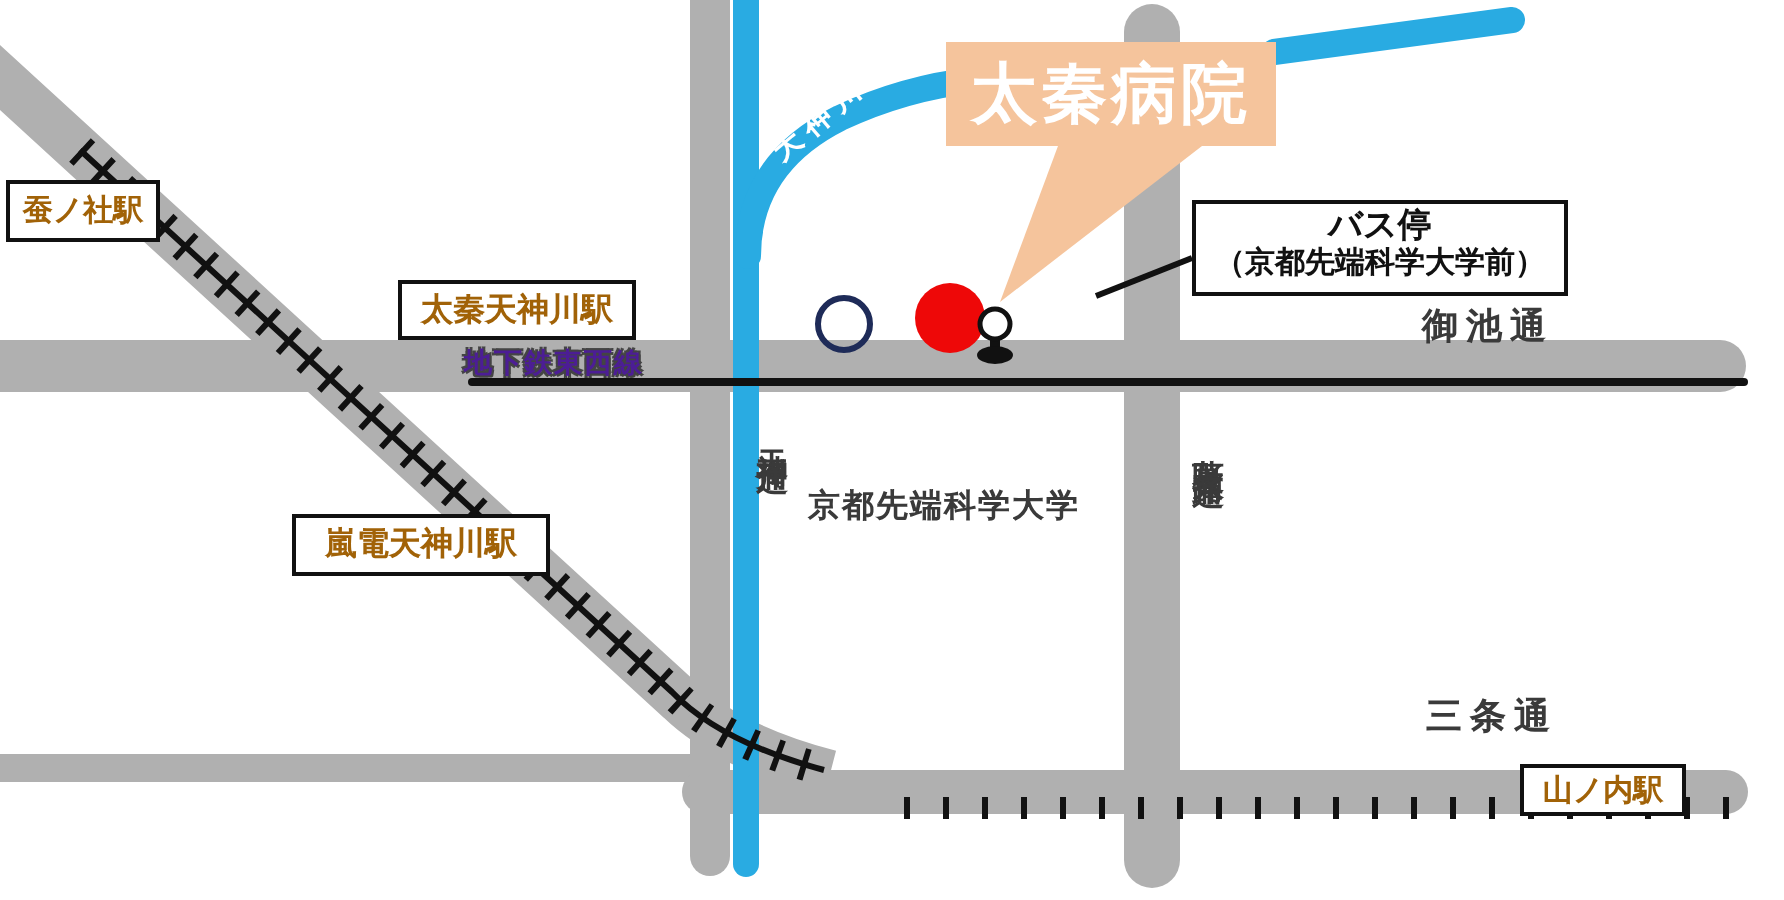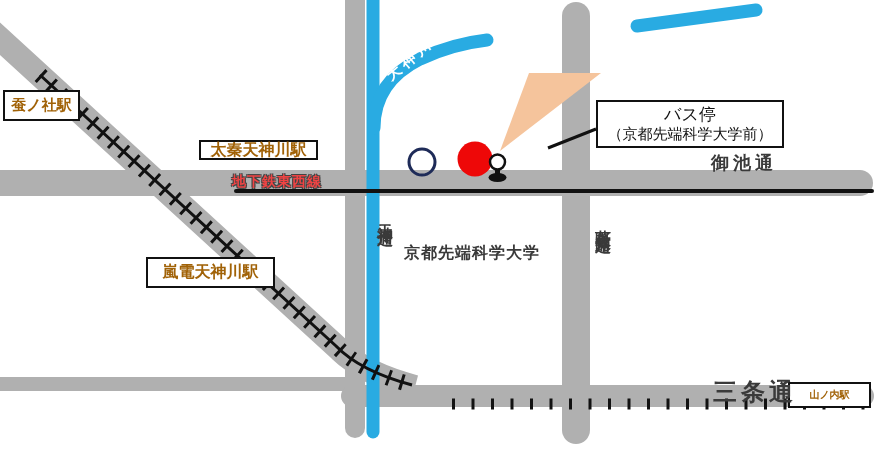--- a/index.html
+++ b/index.html
@@ -13,33 +13,33 @@
     background:#fff;border:2px solid #111;color:#a16207;font-weight:bold;
     display:flex;align-items:center;justify-content:center;box-sizing:border-box;
   }
   .hospital-box{
     position:absolute;left:473px;top:21px;width:165px;height:52px;
     background:#f5c49c;color:#fff;font-size:33px;font-weight:bold;
     display:flex;align-items:center;justify-content:center;letter-spacing:2px;
   }
   .busstop-box{
     position:absolute;left:596px;top:100px;width:188px;height:48px;
-    background:#fff;border:2px solid #111;color:#111;font-weight:normal;
-    display:flex;flex-direction:column;align-items:center;justify-content:center;
+    background:#fff;border:2px solid #111;color:#111;font-weight:bold;
+    display:flex;flex-direction:column;align-items:center;
     box-sizing:border-box;line-height:1.25;
   }
   .busstop-box .l1{font-size:17px;}
   .busstop-box .l2{font-size:15px;}
   .roadname{color:#3a3a3a;font-weight:bold;}
   .vtext{
     writing-mode:vertical-rl;text-orientation:upright;
     color:#3a3a3a;font-weight:bold;font-size:16px;letter-spacing:2px;
   }
   .subway-name{
-    color:#ef4444;font-weight:bold;font-size:14px;letter-spacing:1px;
+    color:#4c1d95;font-weight:bold;font-size:14px;letter-spacing:1px;
     text-shadow:1px 1px 0 #444,-1px -1px 0 #444,1px -1px 0 #444,-1px 1px 0 #444;
   }
   .river-name{
     color:#fff;font-weight:bold;font-size:15px;letter-spacing:4px;
     transform:rotate(-40deg);transform-origin:left center;
   }
 </style>
 </head>
 <body>
 
@@ -72,34 +72,35 @@
 
     <circle cx="475" cy="159" r="17.5" fill="#ee0808"></circle>
 
     <g>
       <rect x="495" y="165" width="5" height="13" fill="#111"></rect>
       <ellipse cx="497.5" cy="177.5" rx="9" ry="4.5" fill="#111"></ellipse>
       <circle cx="497.5" cy="162" r="7.5" fill="#fff" stroke="#111" stroke-width="2.5"></circle>
     </g>
   </svg>
 
+  <div class="hospital-box">太秦病院</div>
 
   <div class="busstop-box">
     <span class="l1">バス停</span>
     <span class="l2">（京都先端科学大学前）</span>
   </div>
 
   <div class="lbl station-box" style="left:3px;top:90px;width:77px;height:31px;font-size:15px;">蚕ノ社駅</div>
-  <div class="lbl station-box" style="left:199px;top:140px;width:119px;height:20px;font-size:16px;">太秦天神川駅</div>
+  <div class="lbl station-box" style="left:199px;top:140px;width:119px;height:30px;font-size:16px;">太秦天神川駅</div>
   <div class="lbl station-box" style="left:146px;top:257px;width:129px;height:31px;font-size:16px;">嵐電天神川駅</div>
-  <div class="lbl station-box" style="left:788px;top:382px;width:83px;height:26px;font-size:10px;">山ノ内駅</div>
+  <div class="lbl station-box" style="left:760px;top:382px;width:83px;height:26px;font-size:15px;">山ノ内駅</div>
 
   <div class="lbl subway-name" style="left:232px;top:173px;">地下鉄東西線</div>
   <div class="lbl roadname" style="left:711px;top:151px;font-size:18px;letter-spacing:4px;">御池通</div>
-  <div class="lbl roadname" style="left:713px;top:376px;font-size:24px;letter-spacing:4px;">三条通</div>
+  <div class="lbl roadname" style="left:713px;top:346px;font-size:18px;letter-spacing:4px;">三条通</div>
   <div class="lbl vtext" style="left:374px;top:212px;font-size:16px;">天神川通</div>
   <div class="lbl vtext" style="left:592px;top:217px;font-size:16px;">葛野大路通</div>
 
   <div class="lbl river-name" style="left:388px;top:68px;">天神川</div>
 
   <div class="lbl roadname" style="left:404px;top:243px;font-size:16px;letter-spacing:1px;">京都先端科学大学</div>
 
 </div>
 
 </body></html>

